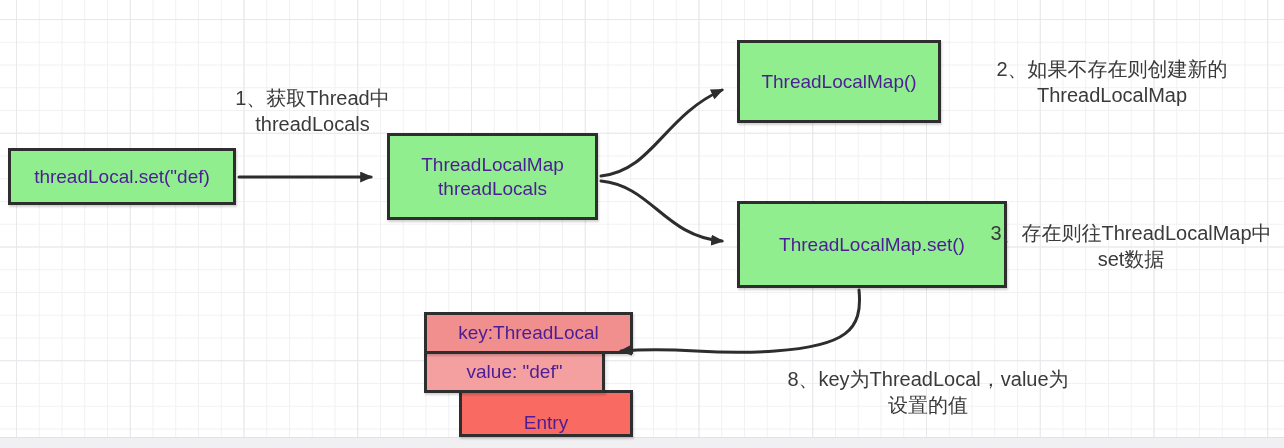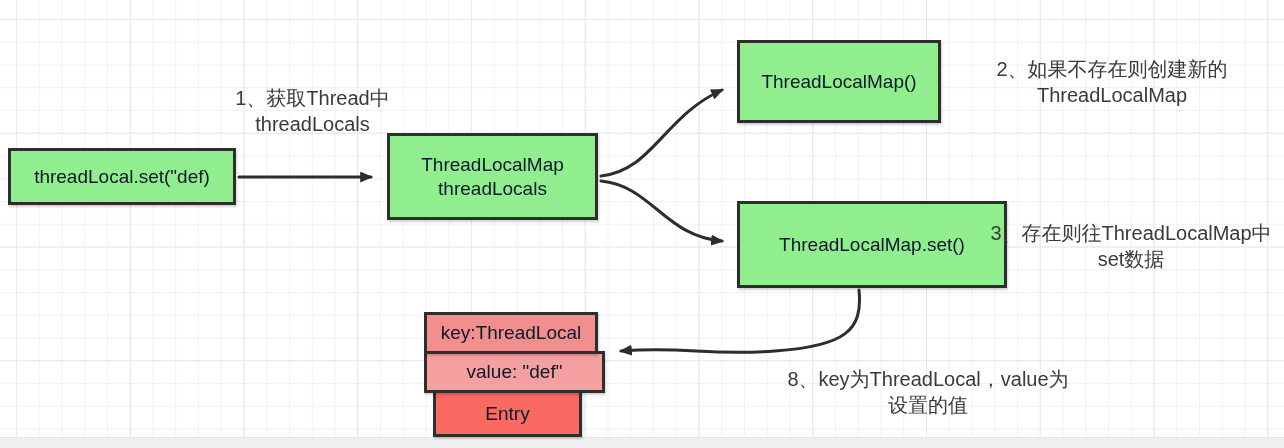--- a/index.html
+++ b/index.html
@@ -23,36 +23,36 @@
   }
   .node {
     position: absolute;
     border: 3px solid #2e2e2e;
     display: flex;
     flex-direction: column;
     align-items: center;
     justify-content: center;
     text-align: center;
     font-size: 19px;
-    color: #0f172a;
+    color: #4c1d95;
     line-height: 1.22;
     box-shadow: 1px 2px 2px rgba(0,0,0,0.18);
   }
   .green { background: #90ee8f; }
   .pink-key { background: #f18e8e; }
   .pink-value { background: #f5a0a0; }
   .red { background: #f86a62; }
 
   .node-set-call      { left: 8px;   top: 148px; width: 228px; height: 57px; }
   .node-thread-locals { left: 387px; top: 133px; width: 211px; height: 87px; }
   .node-map-ctor      { left: 737px; top: 40px;  width: 204px; height: 83px; }
   .node-map-set       { left: 737px; top: 201px; width: 270px; height: 87px; }
-  .node-entry-key     { left: 424px; top: 312px; width: 174px; height: 42px; z-index: 3; }
+  .node-entry-key     { left: 424px; top: 312px; width: 209px; height: 42px; z-index: 3; }
   .node-entry-value   { left: 424px; top: 351px; width: 181px; height: 42px; z-index: 2; }
-  .node-entry         { left: 433px; top: 390px; width: 149px; height: 47px; z-index: 1; }
+  .node-entry         { left: 459px; top: 390px; width: 174px; height: 47px; z-index: 1; justify-content: flex-end; }
 
   .annotation {
     position: absolute;
     font-size: 20px;
     color: #3a3a3a;
     text-align: center;
     line-height: 1.28;
     white-space: nowrap;
   }
   .annotation-1 { left: 215px; top: 86px;  width: 195px; }

